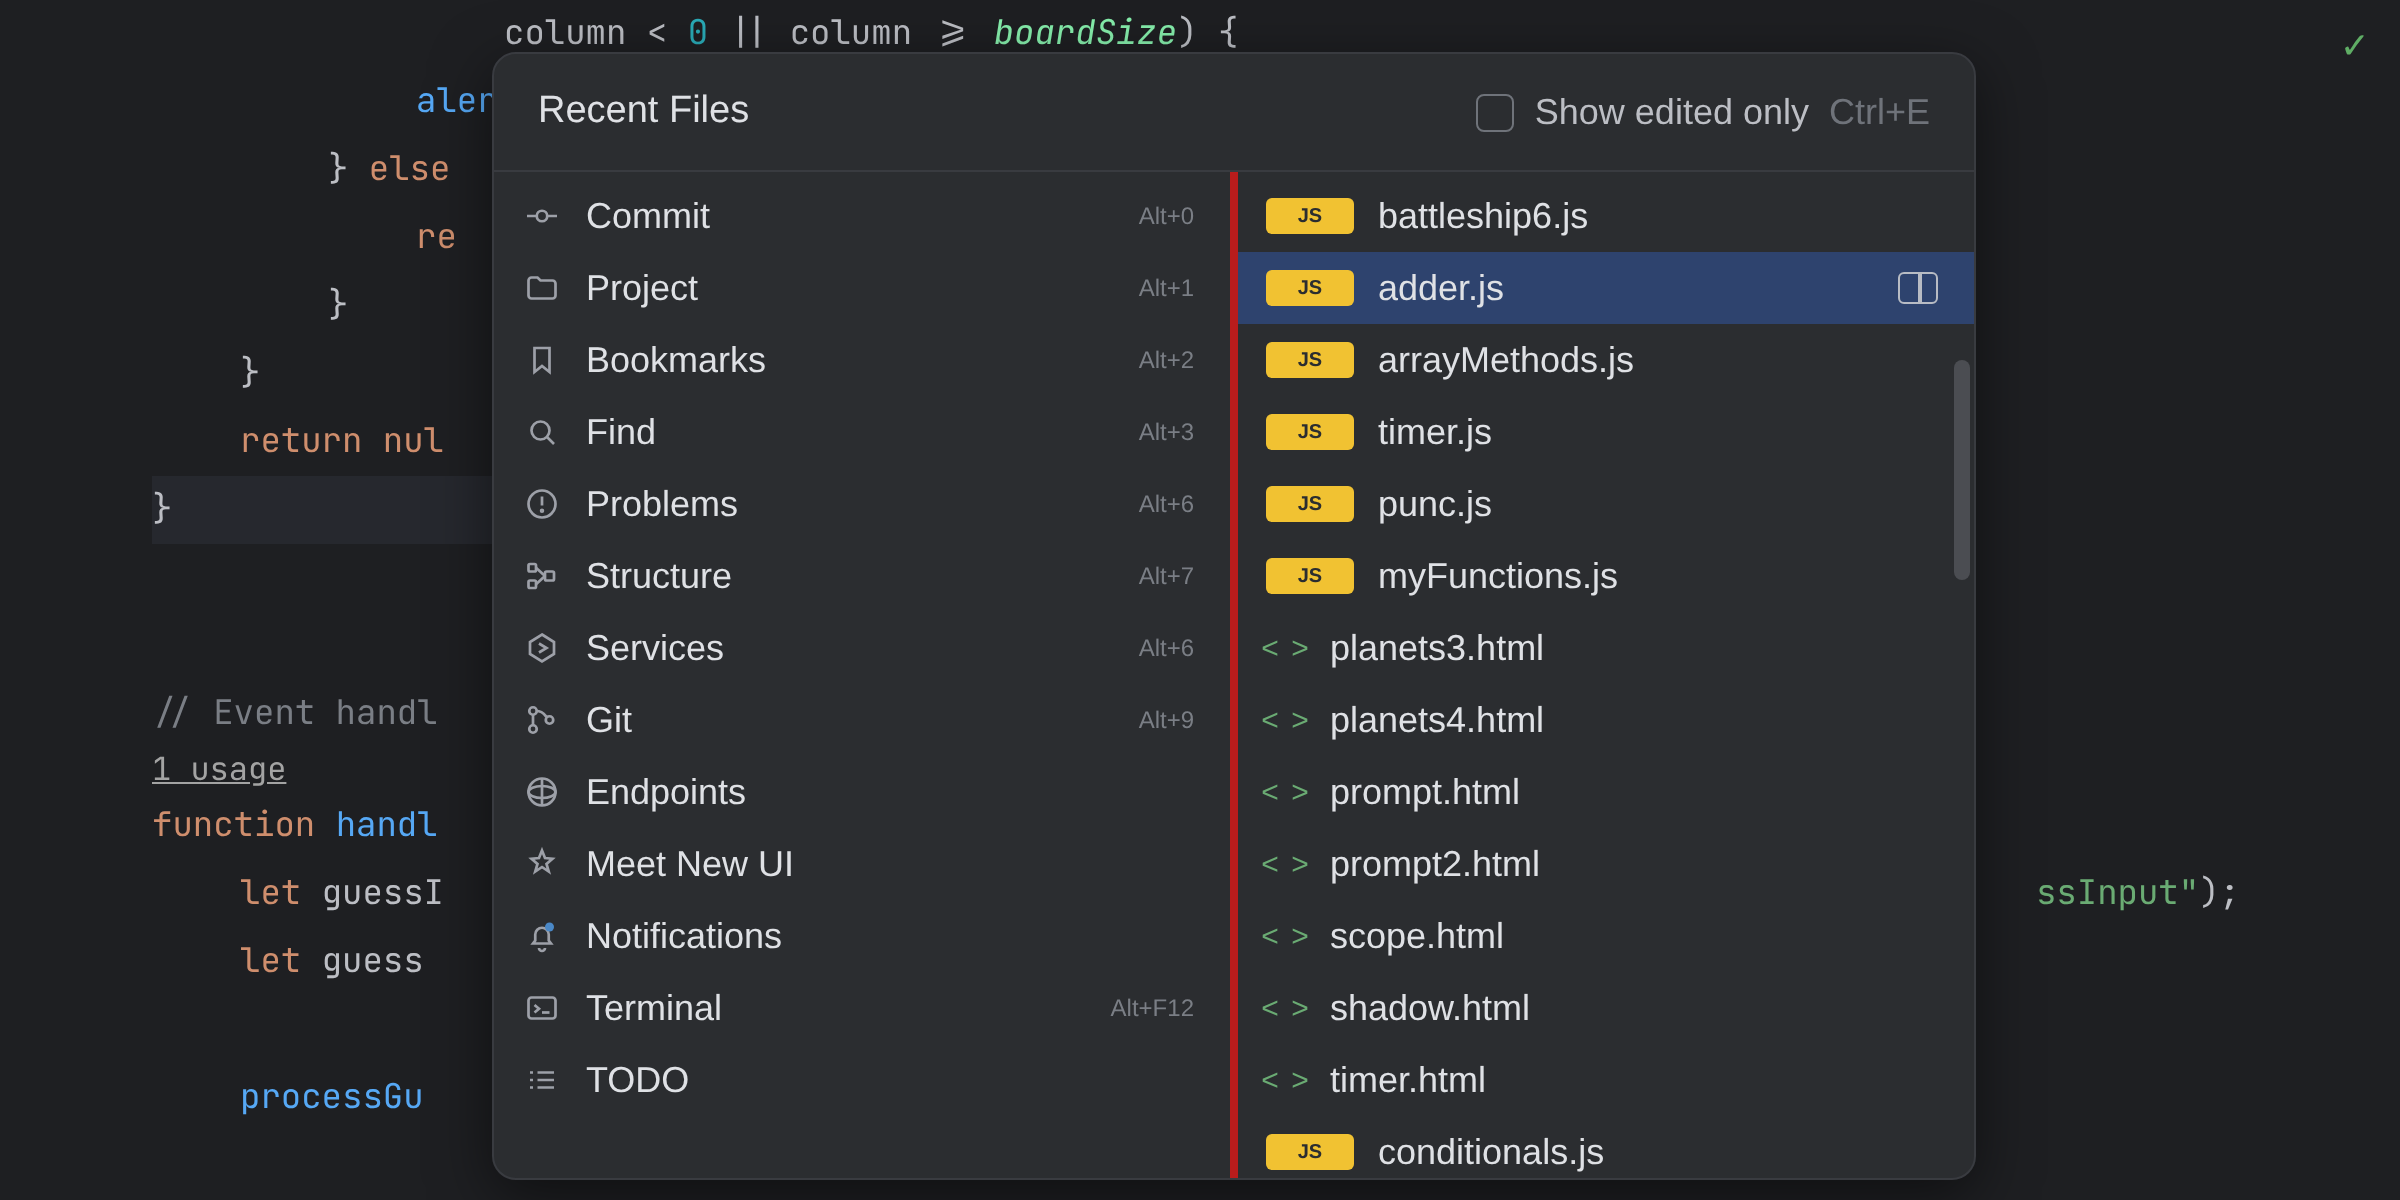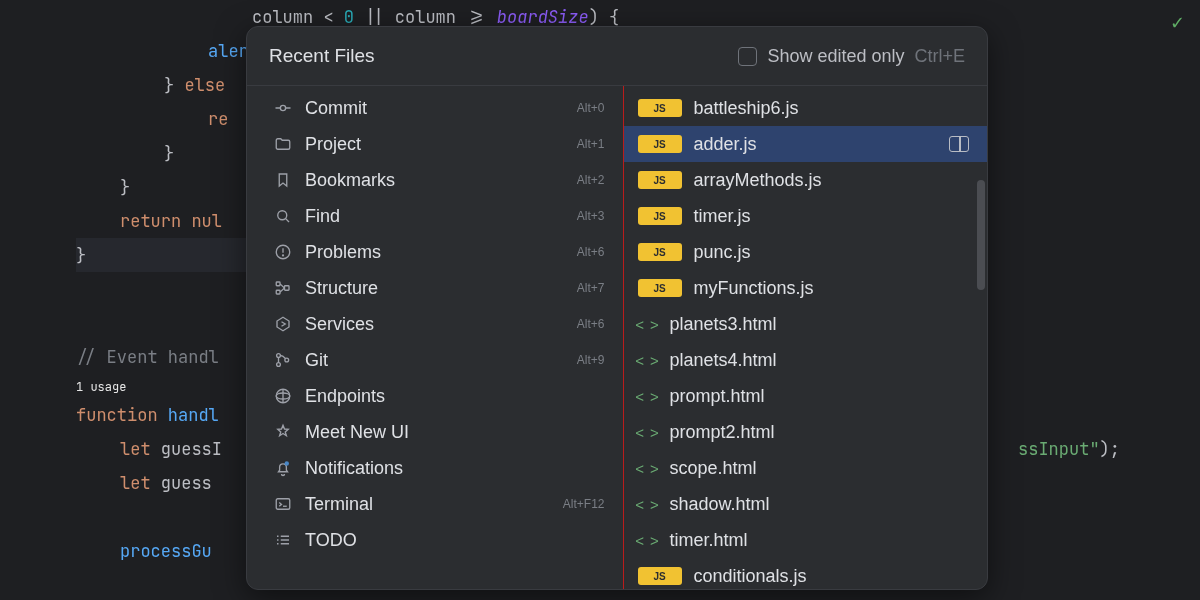--- a/index.html
+++ b/index.html
@@ -20,23 +20,23 @@
     font-family: "JetBrains Mono", Consolas, monospace;
     font-size: 17px;
     line-height: 34px;
     white-space: pre;
     color: #bcbec4;
   }
   .kw { color: #cf8e6d; }
   .func { color: #56a8f5; }
   .str { color: #6aab73; }
   .num { color: #2aacb8; }
-  .field { color: #8b5cf6; font-style: italic; }
+  .field { color: #86efac; font-style: italic; }
   .comment { color: #7a7e85; }
-  .usage { color: #e5e5e5; font-size: 12px; }
+  .usage { color: #a3a3a3; font-size: 16px; text-decoration: underline; }
   .carethl { background: #26282e; display: inline-block; min-width: 850px; }
   .checkmark {
     position: absolute; top: 12px; right: 15px;
     color: #5fad65; font-size: 18px;
   }
   
   .popup {
     position: absolute;
     top: 26px; left: 246px;
     width: 742px;
@@ -64,21 +64,21 @@
   .popup-body {
     display: flex;
     border-top: 1px solid #393b40;
     height: 504px;
   }
   .pane {
     flex: 1;
     overflow: hidden;
     padding-top: 4px;
   }
-  .pane-left { border-right: 1px solid #b91c1c; padding-left: 12px; }
+  .pane-left { border-right: 4px solid #b91c1c; }
   .row {
     display: flex;
     align-items: center;
     height: 36px;
     padding: 0 18px 0 14px;
     font-size: 18px;
     color: #dfe1e5;
     gap: 12px;
     cursor: pointer;
   }

